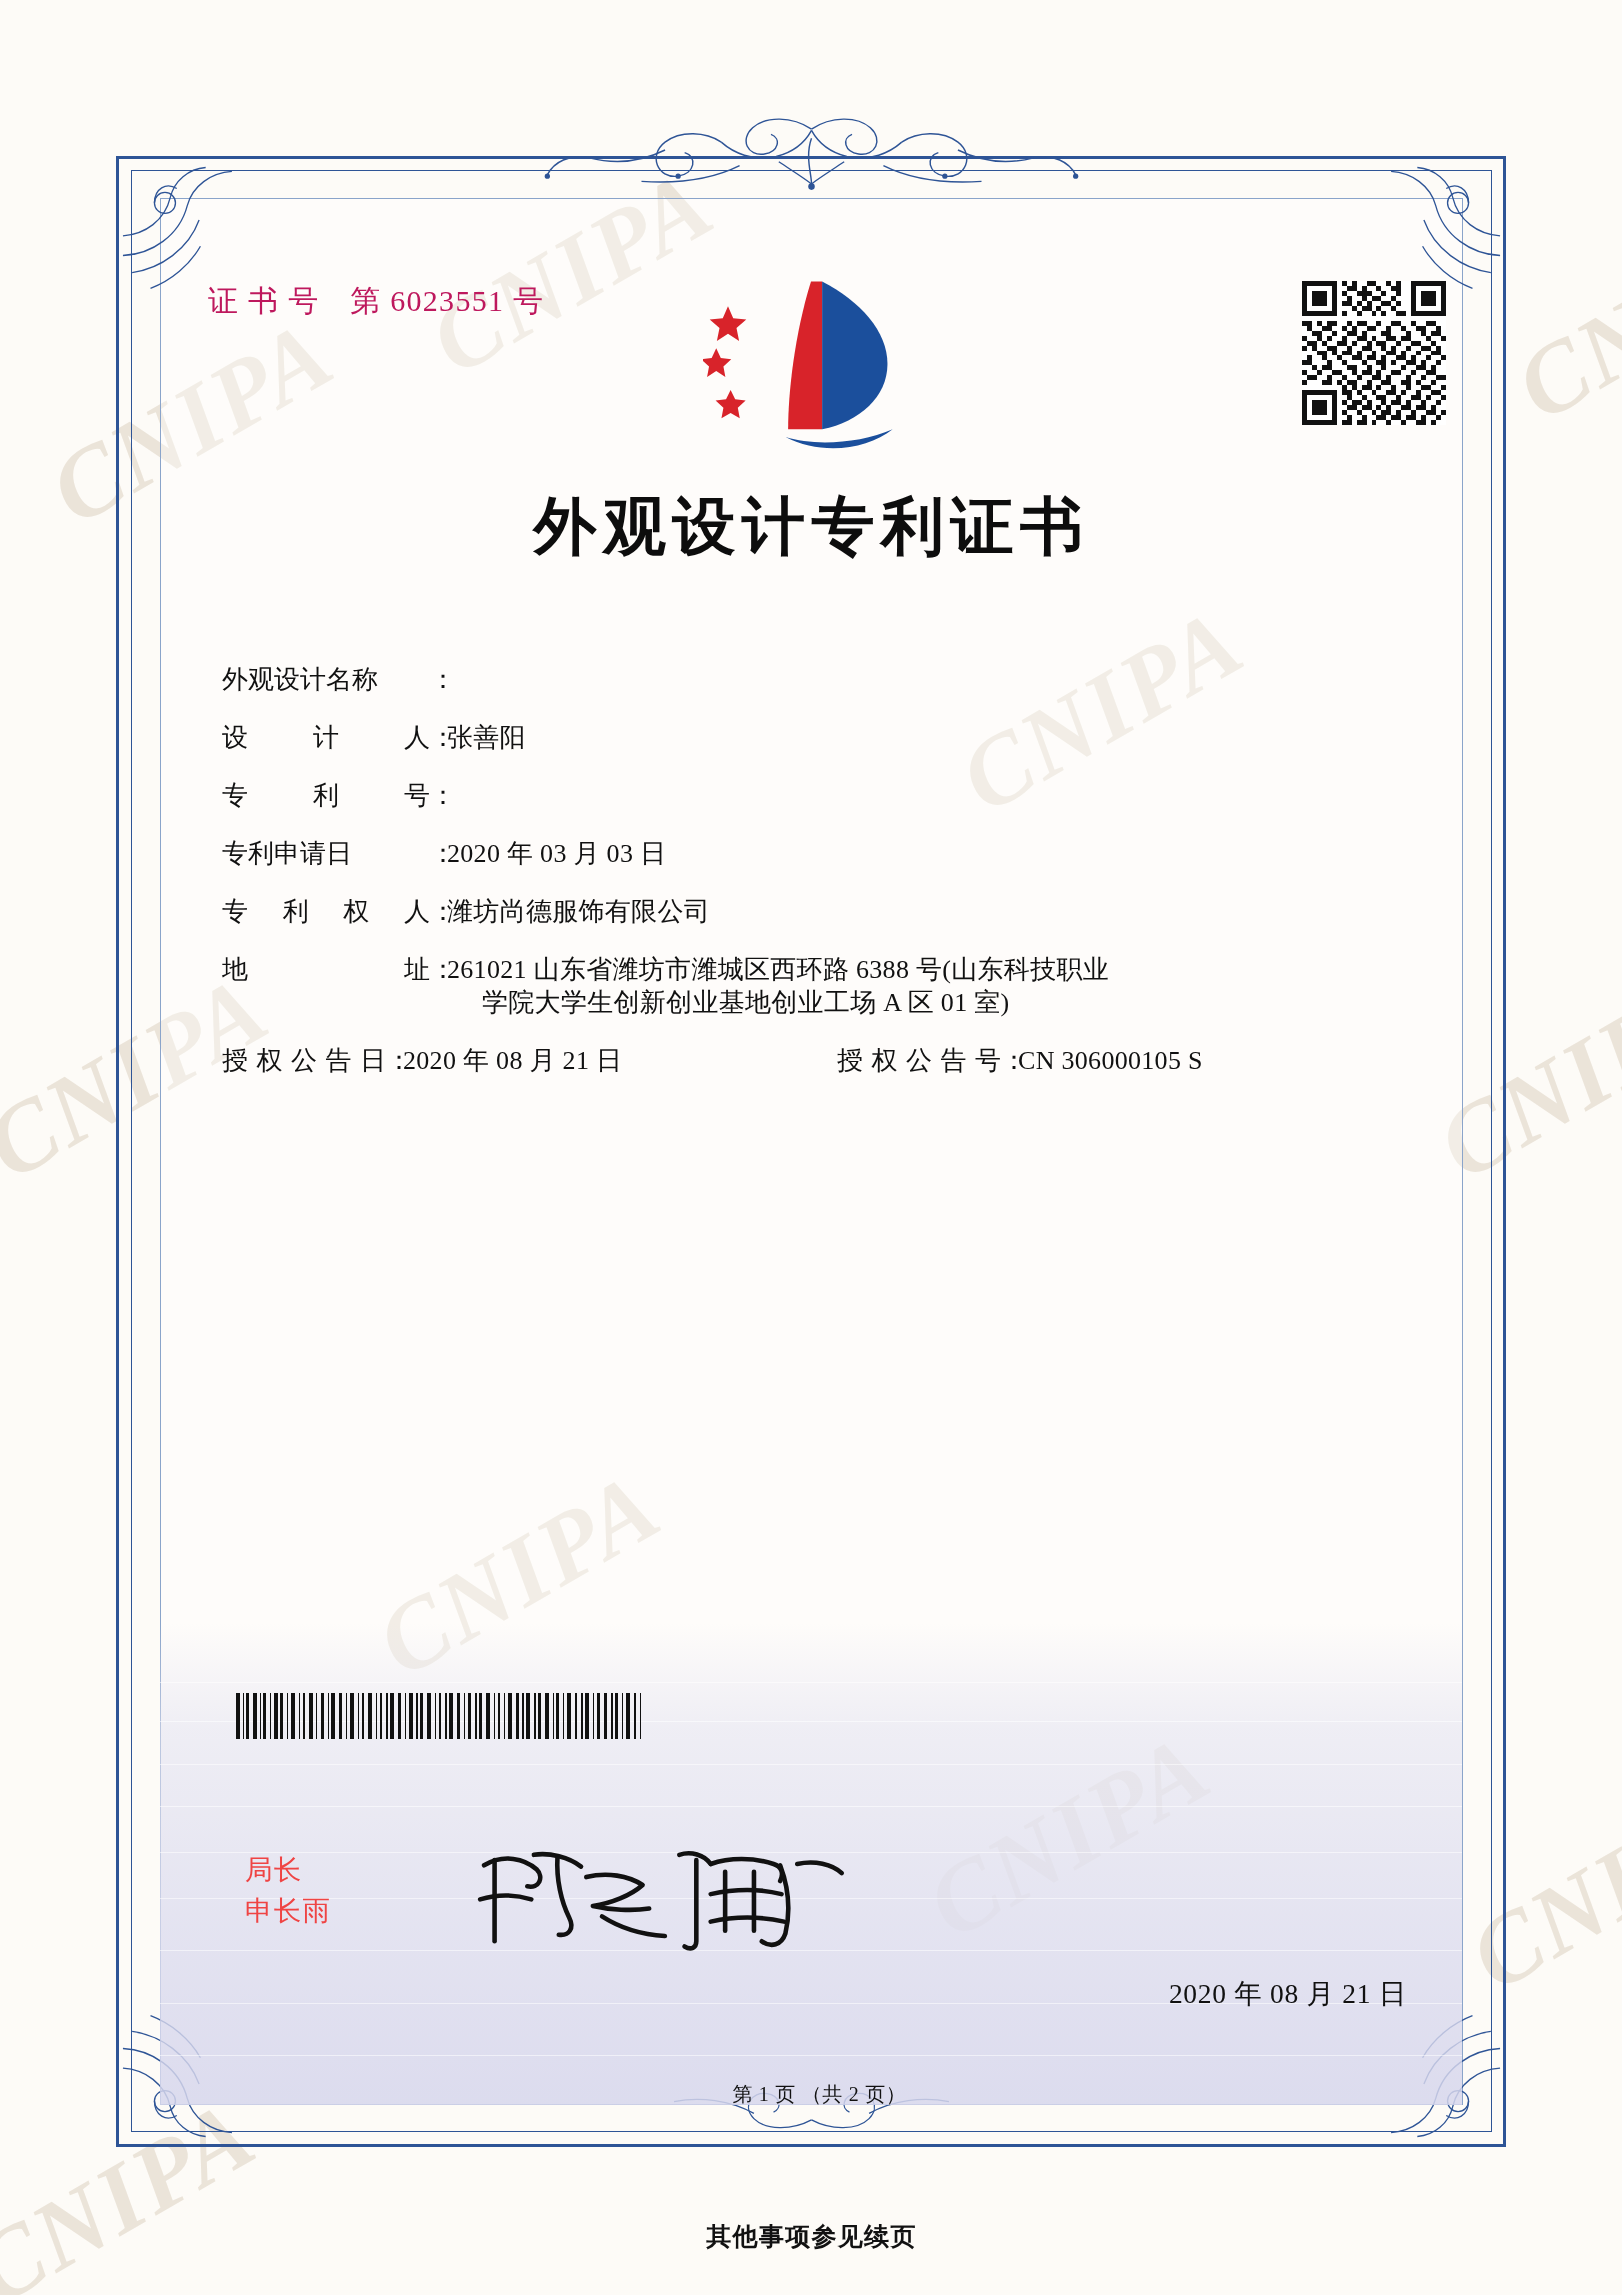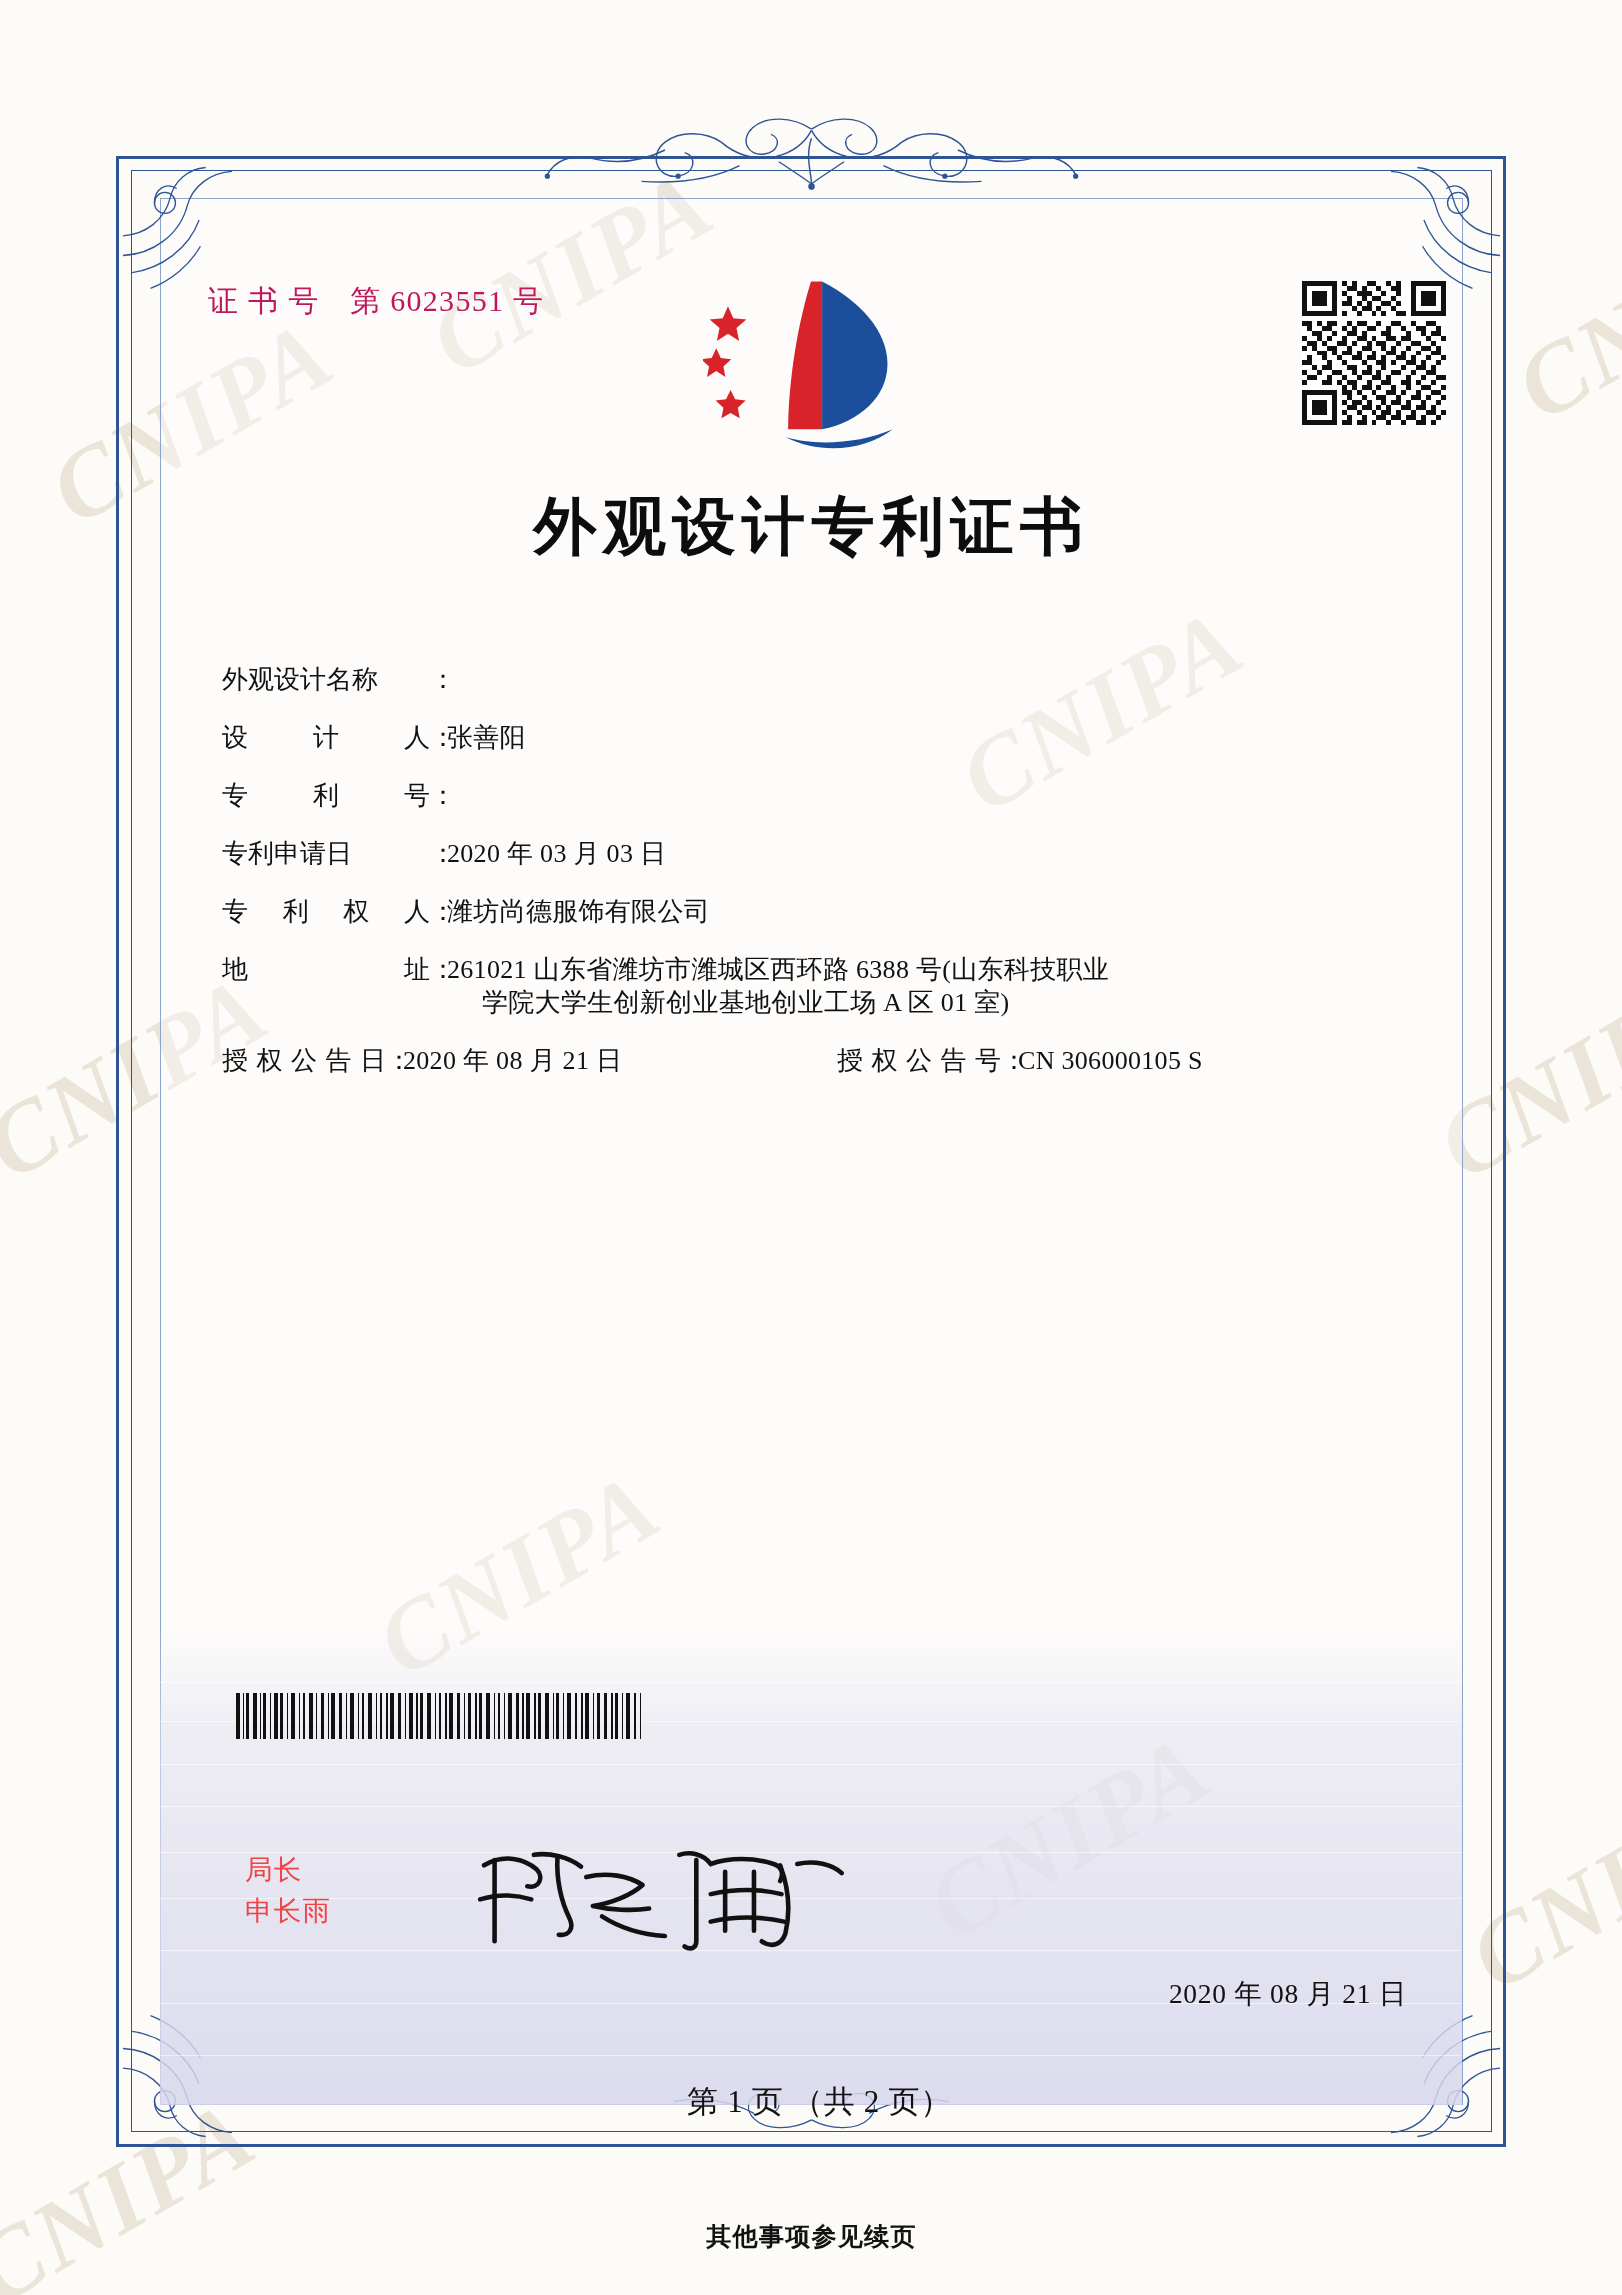--- a/index.html
+++ b/index.html
@@ -224,21 +224,21 @@
     top: 1976px;
     font-size: 27.5px;
     color: #111;
     letter-spacing: 0.7px;
   }
   .page-number {
     position: absolute;
     left: 16px; right: 0;
     top: 2081px;
     text-align: center;
-    font-size: 31px;
+    font-size: 20px;
     color: #111;
     letter-spacing: 0.7px;
   }
   .footnote {
     position: absolute;
     left: 0; right: 0;
     top: 2220px;
     text-align: center;
     font-size: 25px;
     font-weight: bold;

